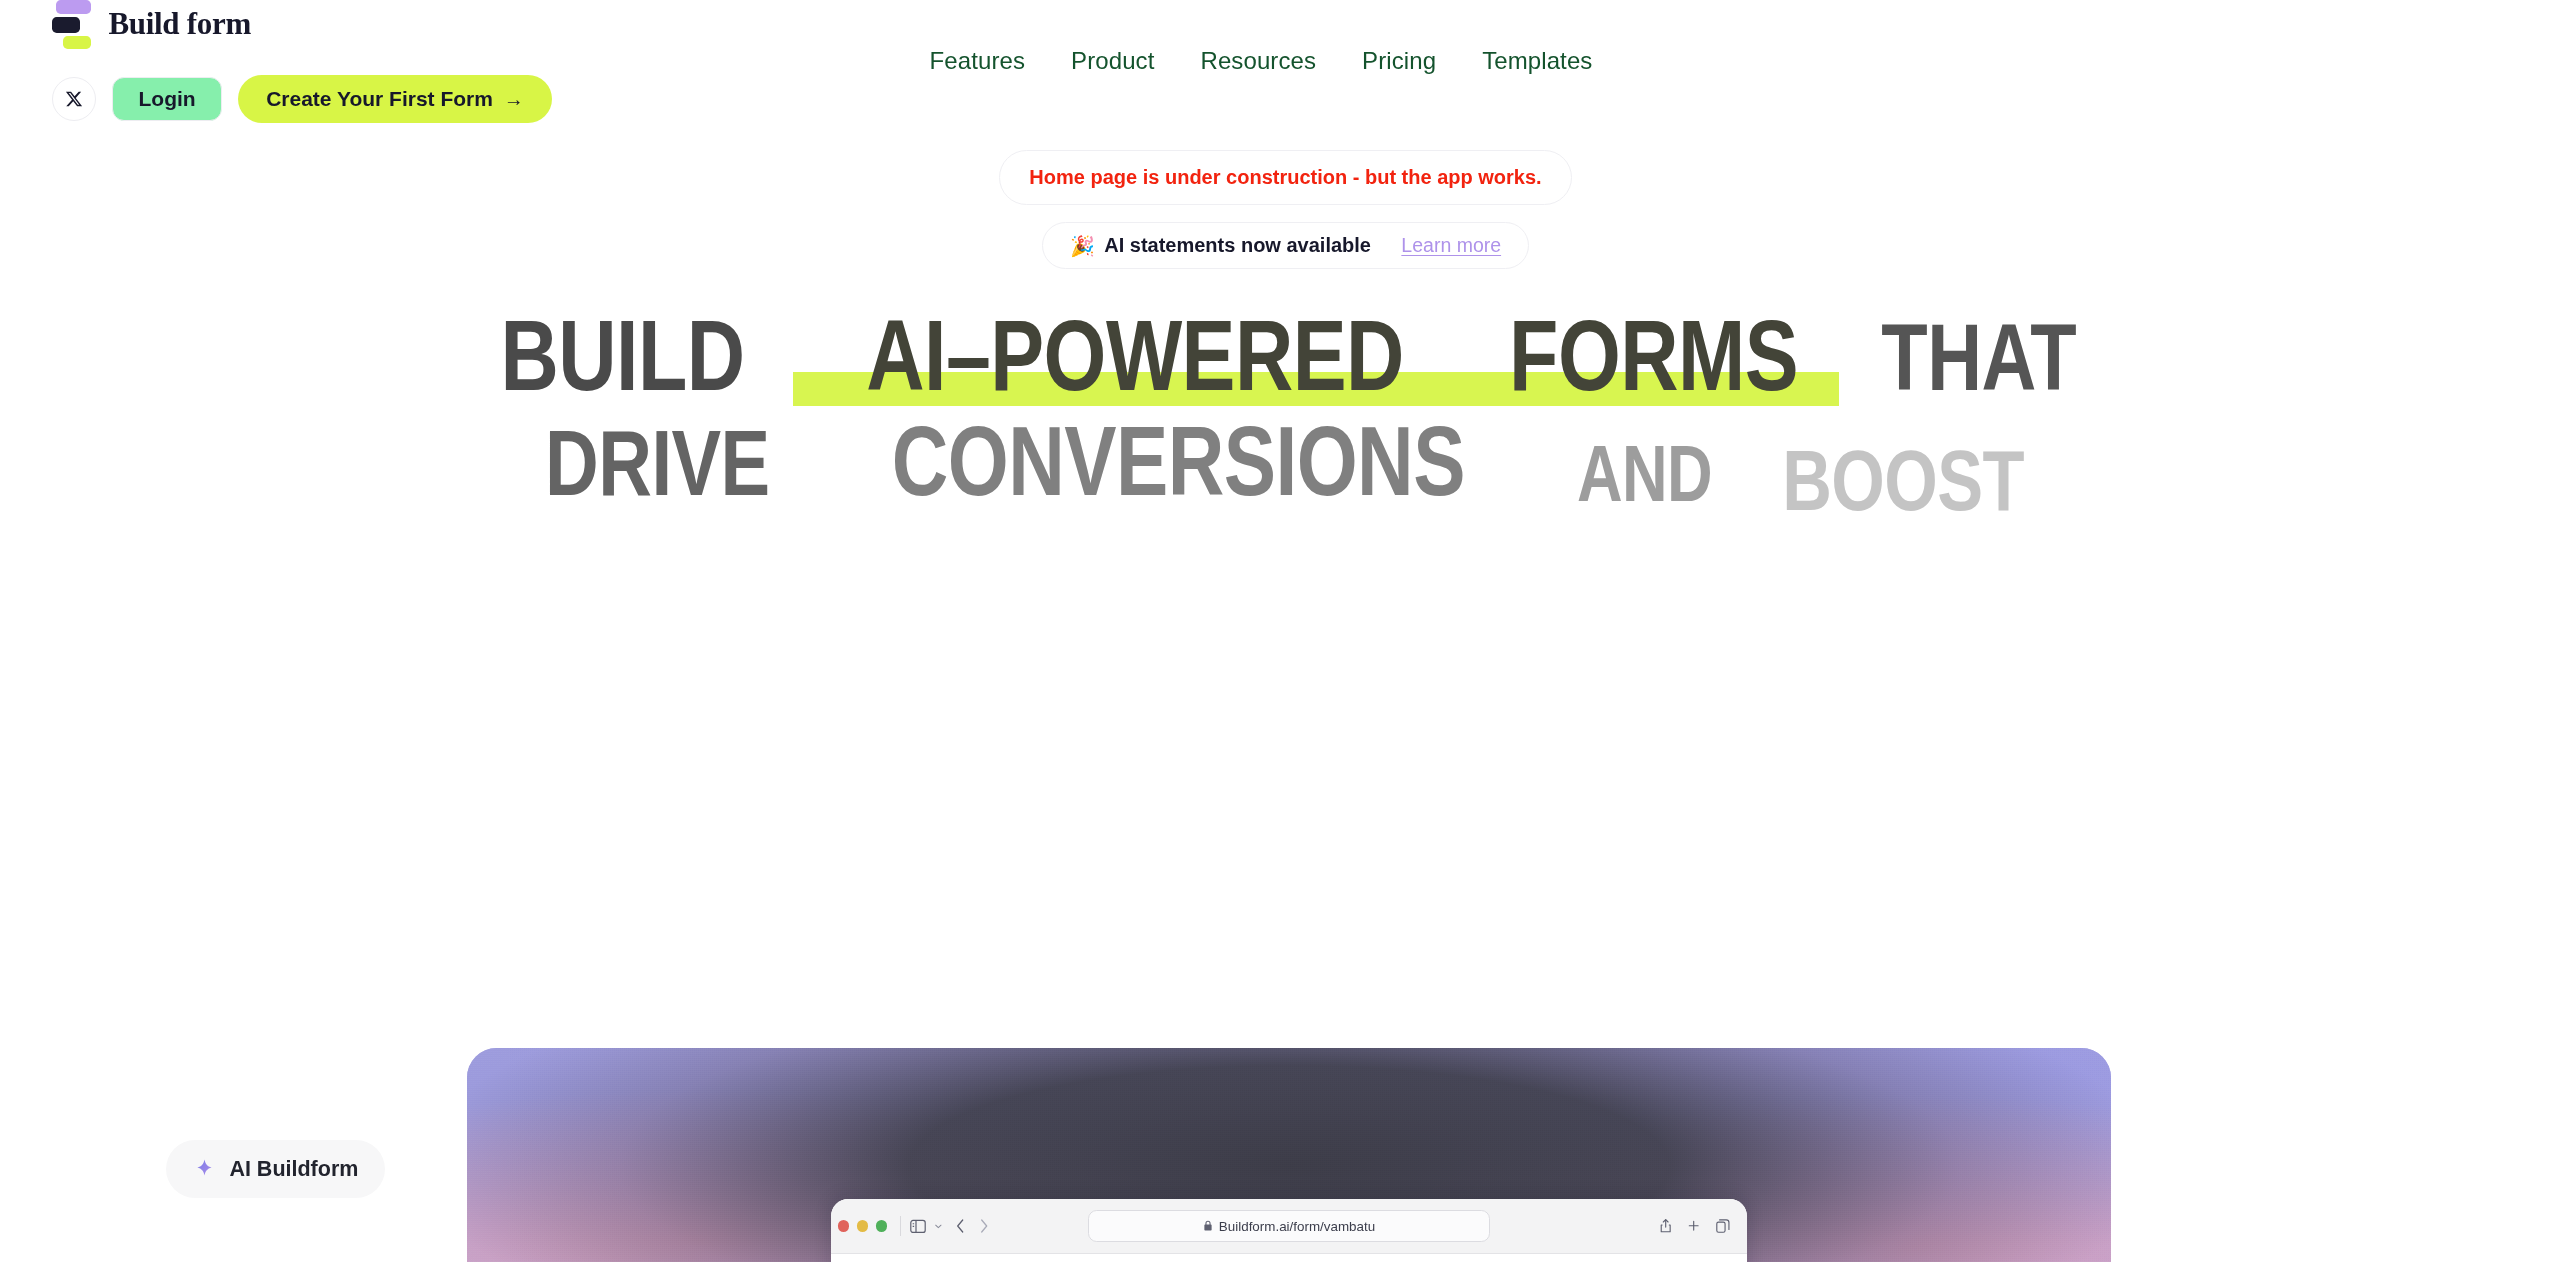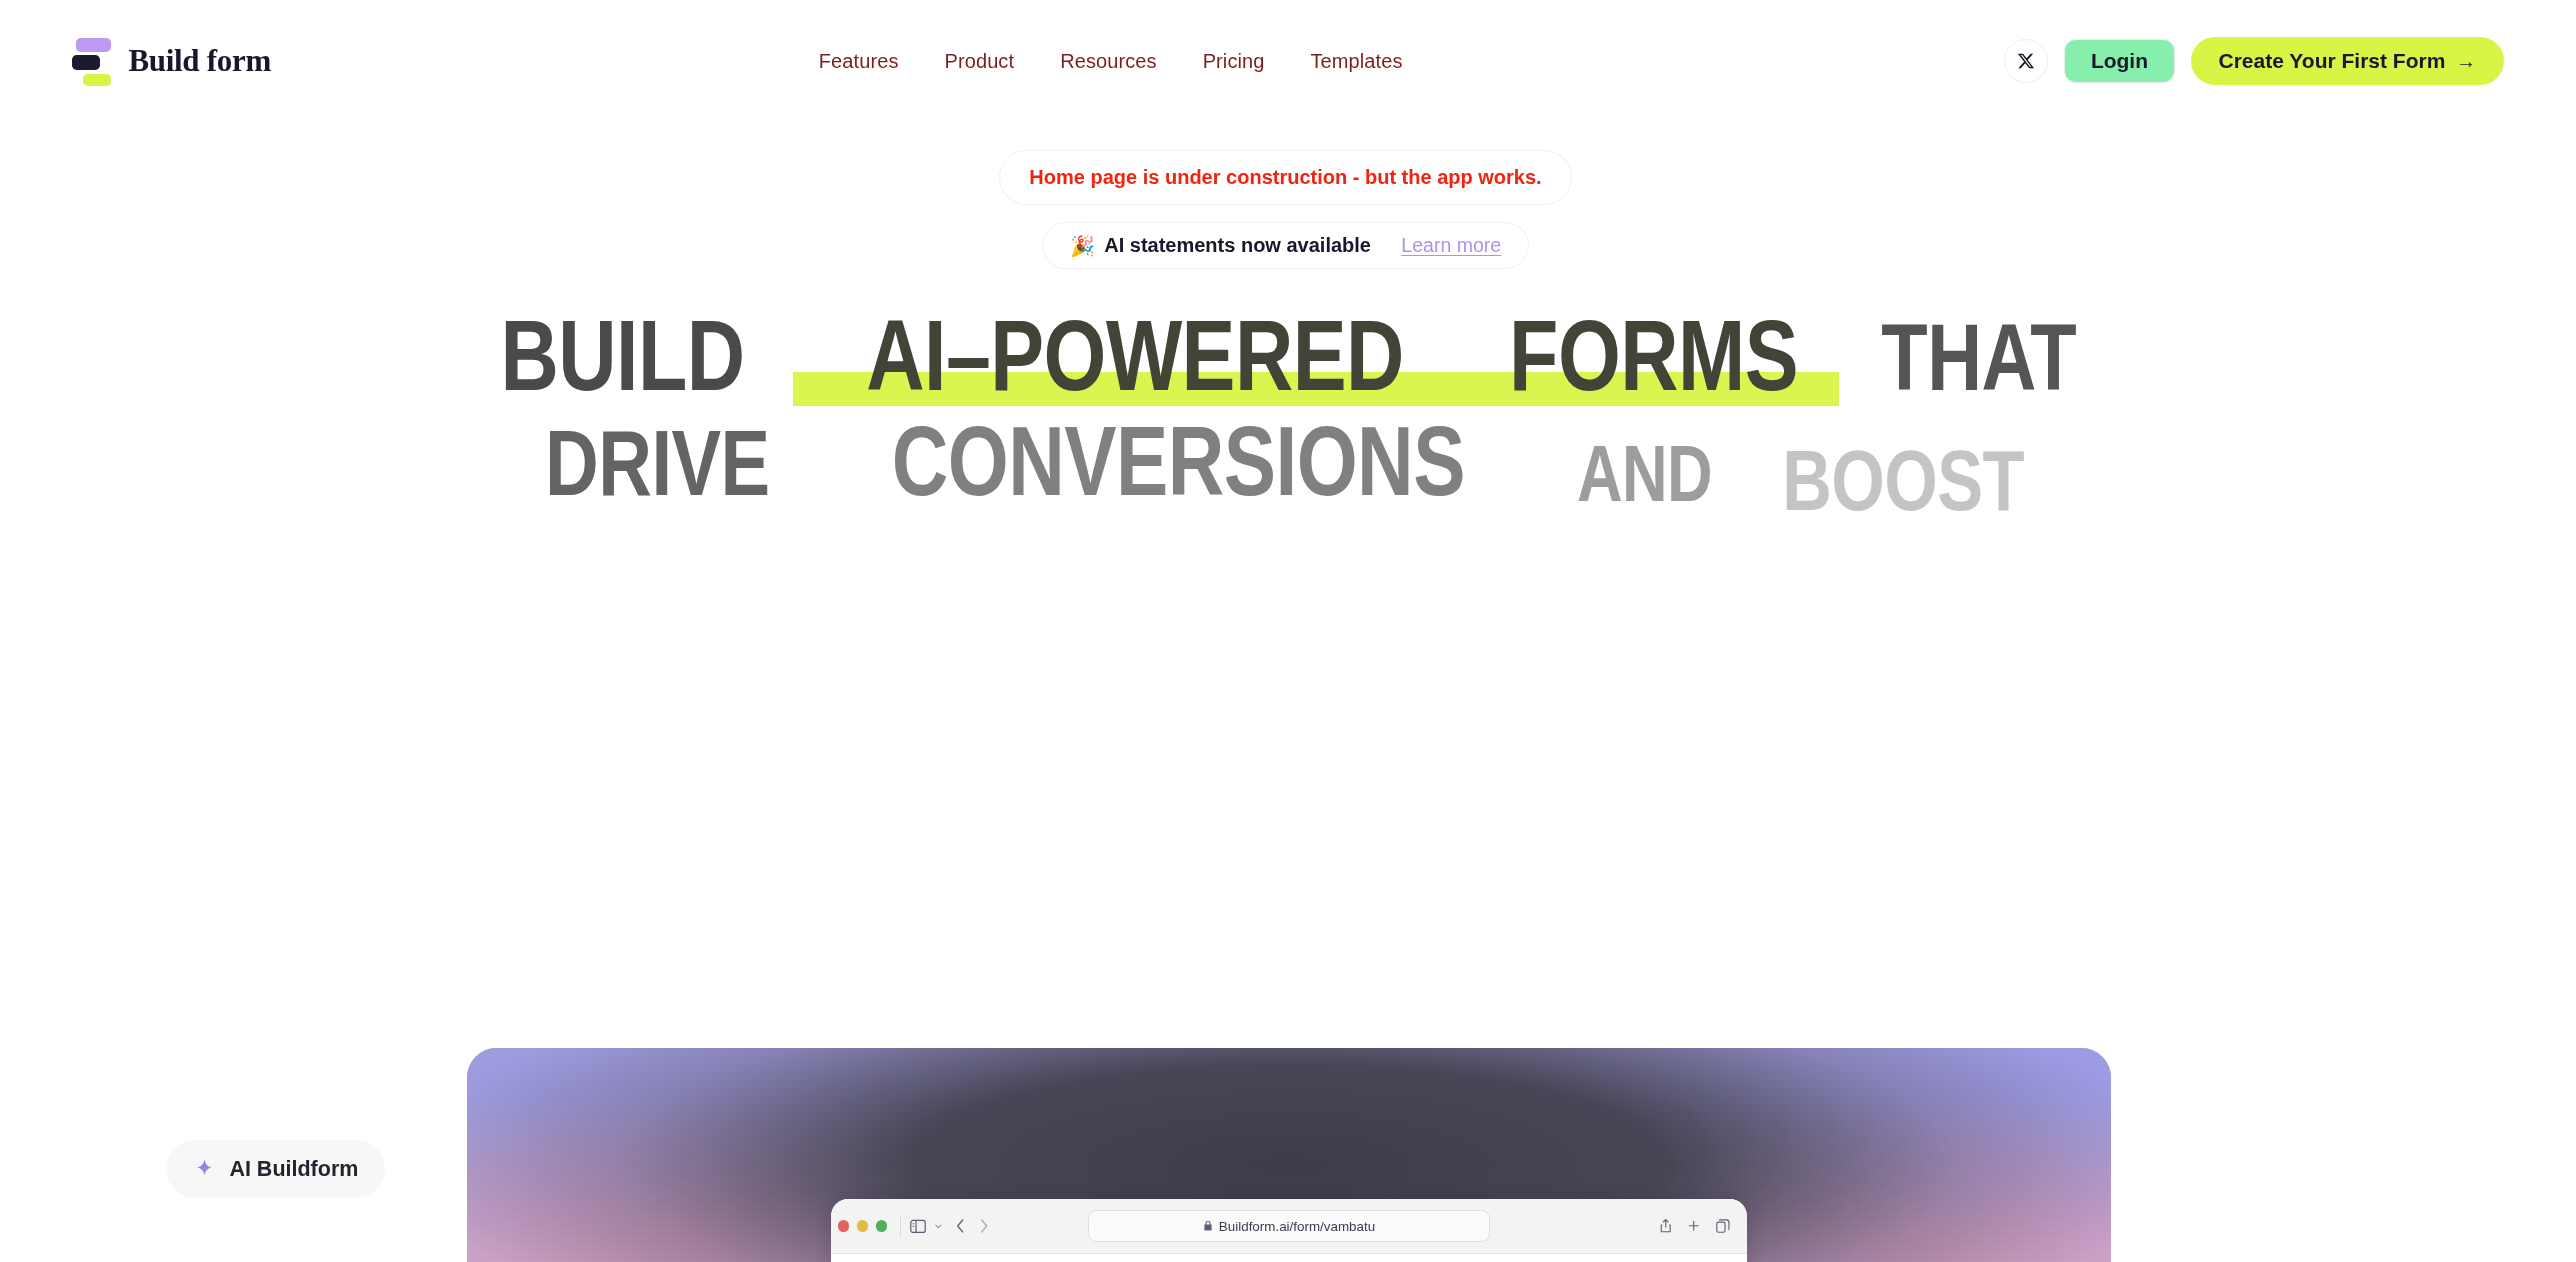--- a/index.html
+++ b/index.html
@@ -13,22 +13,23 @@
     -webkit-font-smoothing: antialiased;
   }
 
   
   .navbar {
     position: absolute;
     top: 0; left: 0;
     width: 2576px;
     height: 122px;
     display: flex;
-    padding: 0 72px;
+    padding: 0 52px;
     z-index: 50;
+    flex-direction: column;
   }
 
   .brand {
     display: flex;
     align-items: center;
     gap: 17.4px;
     cursor: pointer;
   }
   .brand-mark {
     width: 39px;
@@ -55,22 +56,22 @@
   }
 
   .nav-links {
     display: flex;
     align-items: center;
     gap: 46px;
     margin: 0 auto;
     transform: translateX(-27px);
   }
   .nav-link {
-    font-size: 20px;
-    color: #7f1d1d;
+    font-size: 24px;
+    color: #14532d;
     white-space: nowrap;
     cursor: pointer;
     letter-spacing: 0.1px;
   }
 
   .nav-right {
     display: flex;
     align-items: center;
     gap: 16px;
   }

